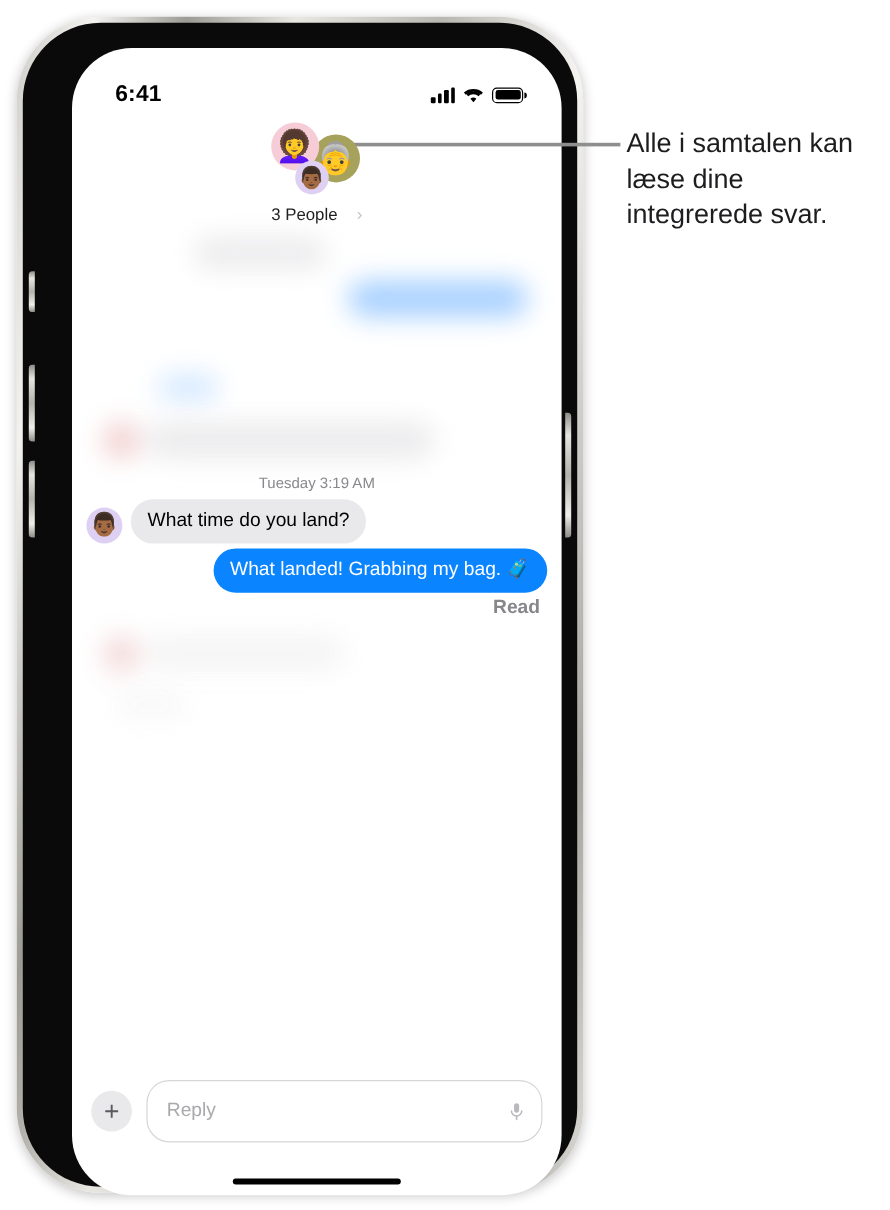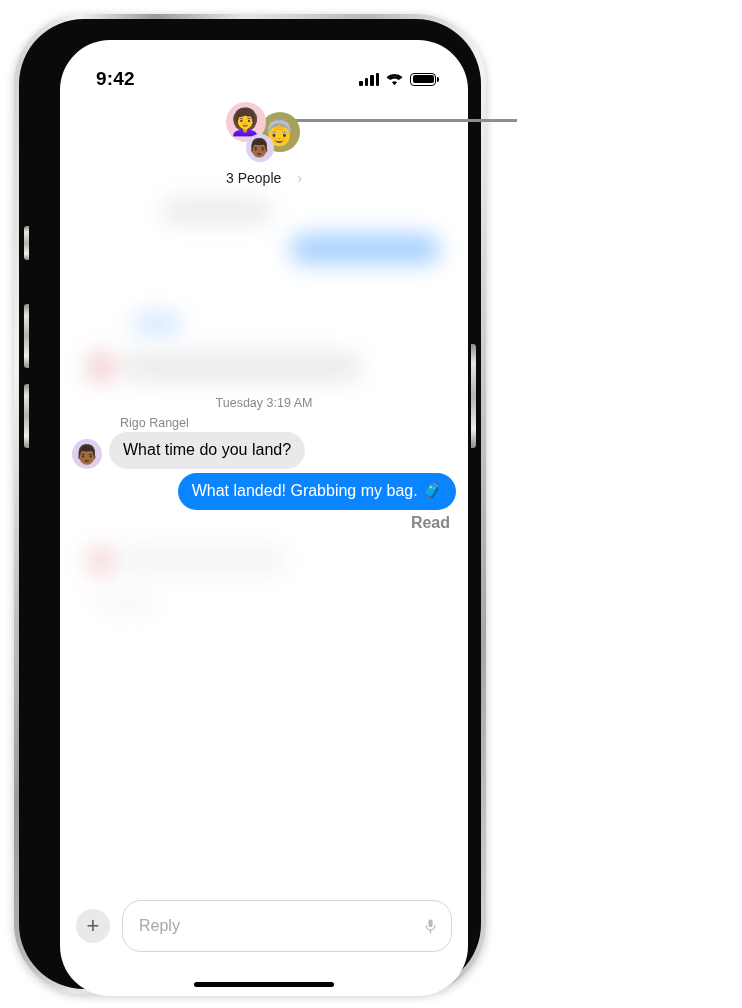--- a/index.html
+++ b/index.html
@@ -145,21 +145,21 @@
     <div class="phone-frame-inner"></div>
 
     <div class="btn-side btn-action"></div>
     <div class="btn-side btn-vol-up"></div>
     <div class="btn-side btn-vol-dn"></div>
     <div class="btn-side btn-power"></div>
 
     <div class="screen">
 
       <div class="status-bar">
-        <div class="status-time">9:42</div>
+        <div class="status-time">6:41</div>
         <div class="status-right">
           <div class="sig-bars">
               <i></i>
               <i></i>
               <i></i>
               <i></i>
             </div>
           <svg class="wifi" width="17" height="13" viewBox="0 0 17 13">
             <path d="M8.5 12.3 11 9.2a4 4 0 0 0-5 0z" fill="#000"></path>
             <path d="M8.5 5.6a7 7 0 0 1 4.4 1.6l1.5-1.9a9.4 9.4 0 0 0-11.8 0l1.5 1.9a7 7 0 0 1 4.4-1.6z" fill="#000"></path>
@@ -199,21 +199,20 @@
         </div>
         <div class="blur-row" style="margin-top:48px;">
           <div class="blur-bub blur-blue" style="width:50px;height:22px;margin-left:60px;opacity:.5;"></div>
         </div>
         <div class="blur-row" style="margin-top:18px;">
           <div class="blur-av" style="background:#f0c7c7;margin-left:14px;"></div>
           <div class="blur-bub blur-gray" style="width:240px;height:30px;"></div>
         </div>
 
         <div class="timestamp">Tuesday 3:19 AM</div>
-        <div class="sender-name">Rigo Rangel</div>
 
         <div class="msg-row">
           <div class="msg-avatar">
             <span class="glyph">👨🏾</span>
           </div>
           <div class="bubble in">What time do you land?</div>
         </div>
 
         <div class="msg-row out">
           <div class="bubble out">What landed! Grabbing my bag. 🧳</div>
@@ -239,14 +238,15 @@
             <line x1="12" y1="17" x2="12" y2="21" stroke="#b8b8be" stroke-width="1.8" stroke-linecap="round"></line>
           </svg>
         </div>
       </div>
 
       <div class="home-ind"></div>
     </div>
   </div>
 
   <div class="leader-line"></div>
+  <div class="callout">Alle i samtalen kan læse dine integrerede svar.</div>
 
 </div>
 
 </body></html>

